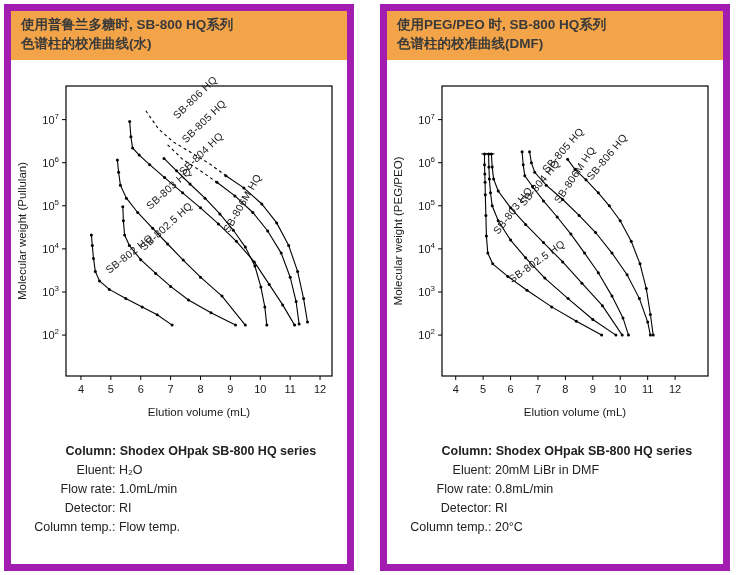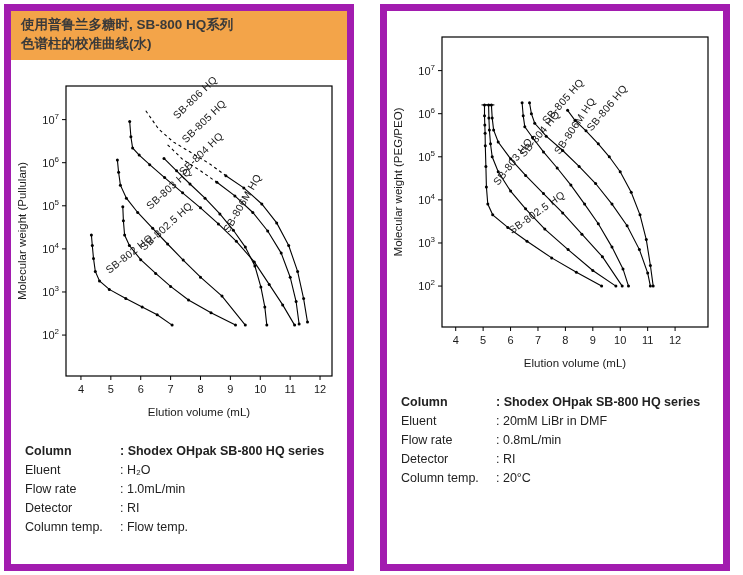--- a/index.html
+++ b/index.html
@@ -5,21 +5,21 @@
   html,body{margin:0;padding:0;background:#ffffff;}
   body{width:743px;height:575px;font-family:"Liberation Sans","DejaVu Sans",sans-serif;}
   .page{display:flex;gap:26px;padding:4px 4px;box-sizing:border-box;width:743px;height:575px;}
   .panel{width:350px;height:567px;border:7px solid #a21caf;background:#ffffff;box-sizing:border-box;display:flex;flex-direction:column;}
   .panel-header{background:#f3a449;color:#3a3a3a;font-weight:bold;font-size:13.5px;line-height:1.4;padding:5px 10px 6px 10px;}
   .chart-wrap{display:flex;justify-content:center;padding-top:14px;}
   svg text{font-family:"Liberation Sans","DejaVu Sans",sans-serif;fill:#1a1a1a;}
   .tick{font-size:11px;}
   .alabel{font-size:11.5px;}
   .slabel{font-size:10.5px;letter-spacing:.3px;}
-  .info{padding:8px 14px 0 14px;font-size:12.5px;color:#222;}
+  .info{padding:8px 14px 0 6px;font-size:12.5px;color:#222;text-align:right;}
   .info-row{display:flex;line-height:1.52;}
   .info-row .lbl{width:95px;flex:none;}
   .info-row.bold{font-weight:bold;}
 </style>
 </head>
 <body>
 
 <div class="page">
 
   <div class="panel">
@@ -170,20 +170,24 @@
         <span class="val">: RI</span>
       </div>
       <div class="info-row">
         <span class="lbl">Column temp.</span>
         <span class="val">: Flow temp.</span>
       </div>
     </div>
   </div>
 
   <div class="panel">
+    <div class="panel-header">
+      <div>使用PEG/PEO 时, SB-800 HQ系列</div>
+      <div>色谱柱的校准曲线(DMF)</div>
+    </div>
     <div class="chart-wrap">
       <svg class="chart" id="chart1" width="330" height="360" viewBox="0 0 330 360">
           <rect x="52" y="12" width="266" height="290" fill="none" stroke="#000" stroke-width="1.2"></rect>
           <line x1="65.71134020618557" y1="302" x2="65.71134020618557" y2="306" stroke="#000"></line>
           <text class="tick" x="65.71134020618557" y="319" text-anchor="middle">4</text>
           <line x1="93.1340206185567" y1="302" x2="93.1340206185567" y2="306" stroke="#000"></line>
           <text class="tick" x="93.1340206185567" y="319" text-anchor="middle">5</text>
           <line x1="120.55670103092784" y1="302" x2="120.55670103092784" y2="306" stroke="#000"></line>
           <text class="tick" x="120.55670103092784" y="319" text-anchor="middle">6</text>
           <line x1="147.97938144329896" y1="302" x2="147.97938144329896" y2="306" stroke="#000"></line>

